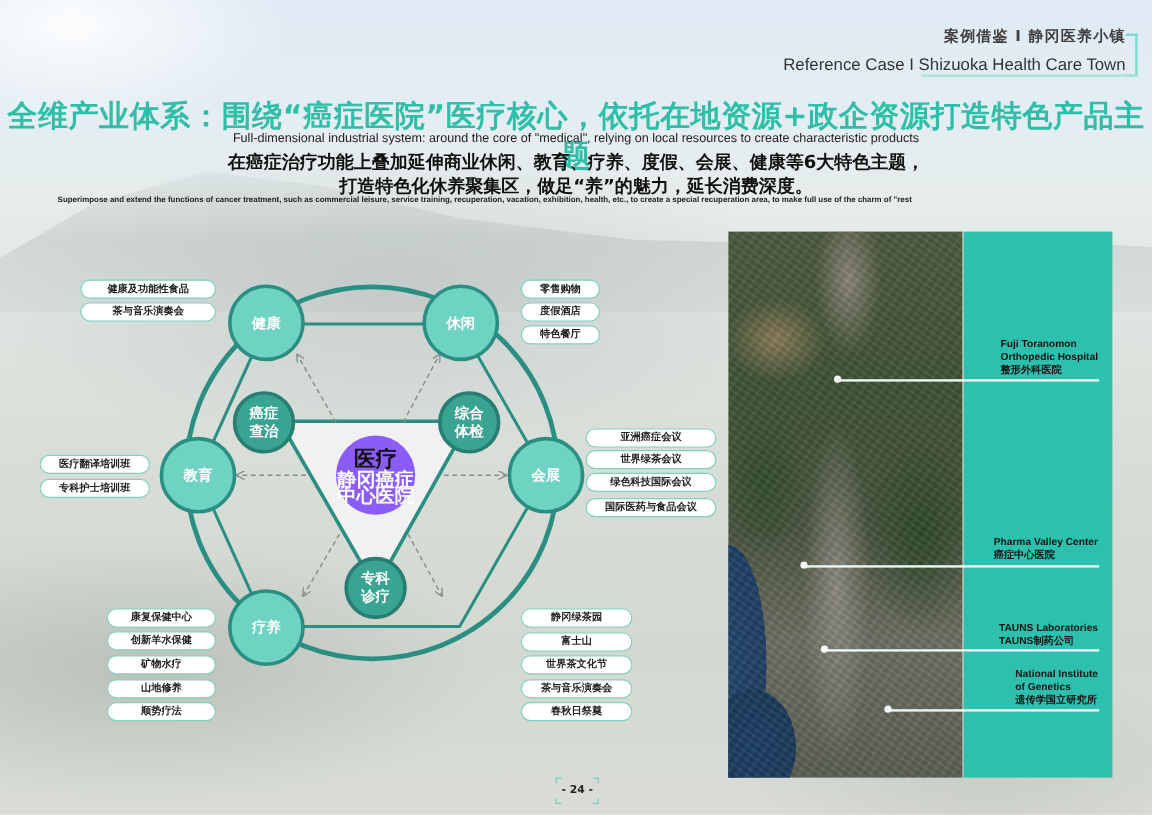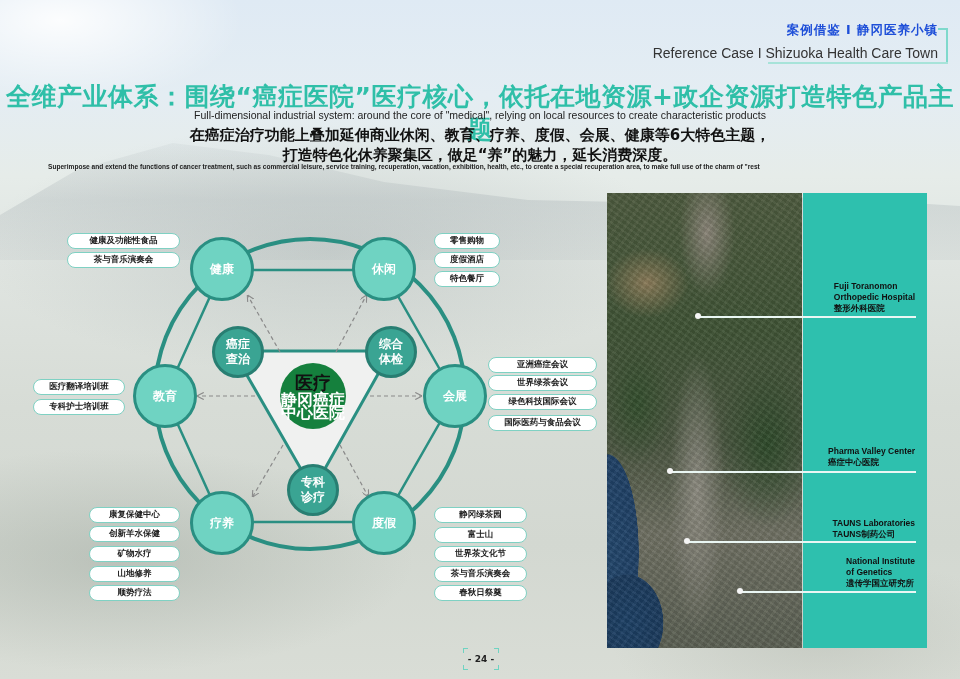--- a/index.html
+++ b/index.html
@@ -15,21 +15,21 @@
       linear-gradient(180deg, #dfeaf4 0%, #e4edf3 14%, #e6ece9 26%, #dfe4e0 40%, #d7dcd6 60%, #d3d8d1 80%, #d9ddd6 100%);
   }
   .mountain {
     position: absolute; left: 0; top: 110px; width: 960px; height: 150px;
     background: linear-gradient(180deg, rgba(150,160,165,0) 0%, rgba(150,160,165,0.25) 60%, rgba(150,160,165,0.1) 100%);
     clip-path: polygon(0 70%, 8% 40%, 18% 22%, 28% 30%, 40% 48%, 55% 60%, 70% 62%, 85% 58%, 100% 64%, 100% 100%, 0 100%);
   }
 
   
   .badge { position: absolute; right: 12px; top: 22px; text-align: right; padding-right: 10px; }
-  .badge .zh { font-size: 12.5px; color: #1d4ed8; font-weight: bold; letter-spacing: 1px; }
+  .badge .zh { font-size: 12.5px; color: #404040; font-weight: bold; letter-spacing: 1px; }
   .badge .en { font-size: 14px; color: #333; margin-top: 6px; font-family: "Liberation Sans", sans-serif; }
   .badge .bracket {
     position: absolute; right: 0; top: 6px; width: 10px; height: 36px;
     border-right: 2px solid #7fd9cc; border-top: 2px solid #7fd9cc; border-bottom: 2px solid #7fd9cc;
   }
   .badge .underline { position: absolute; right: 0; bottom: -3px; width: 180px; height: 2px; background: #a7e3d9; }
 
   
   .title {
     position: absolute; left: 0; right: 0; top: 80px; text-align: center;
@@ -55,21 +55,21 @@
   .node {
     position: absolute; border-radius: 50%;
     background: #6fd3c2; border: 3px solid #2a8f82;
     color: #fff; font-weight: bold; display: flex; align-items: center; justify-content: center;
     text-align: center; pointer-events: auto;
   }
   .node.outer { width: 64px; height: 64px; font-size: 12px; }
   .node.inner { width: 52px; height: 52px; font-size: 12px; line-height: 15px; background: #3aa493; border: 3px solid #287e72; }
   .center-node {
     position: absolute; left: 280px; top: 363px; width: 66px; height: 66px; border-radius: 50%;
-    background: #15803d; color: #fff; display: flex; flex-direction: column; align-items: center; justify-content: center;
+    background: #8b5cf6; color: #fff; display: flex; flex-direction: column; align-items: center; justify-content: center;
     pointer-events: auto;
   }
   .center-node .big { font-size: 18px; font-weight: bold; color: #111; line-height: 20px; }
   .center-node .small { font-size: 16px; font-weight: bold; color: #fff; line-height: 13px; }
 
   
   .pill {
     position: absolute; height: 16px; border-radius: 9px;
     background: #fff; border: 1.5px solid #7fd1c3;
     font-size: 8.5px; font-weight: bold; color: #222;
@@ -161,31 +161,28 @@
 
   <div class="node outer" style="left:190px;top:237px;">
       <span>健康</span>
     </div>
   <div class="node outer" style="left:352px;top:237px;">
       <span>休闲</span>
     </div>
   <div class="node outer" style="left:423px;top:364px;">
       <span>会展</span>
     </div>
-  <div class="node outer" style="left:352px;top:491px;">
-      <span>度假</span>
-    </div>
   <div class="node outer" style="left:190px;top:491px;">
       <span>疗养</span>
     </div>
   <div class="node outer" style="left:133px;top:364px;">
       <span>教育</span>
     </div>
 
-  <div class="node inner" style="left:212px;top:326px;">
+  <div class="node inner" style="left:194px;top:326px;">
     <div>
         <div>癌症</div>
         <div>查治</div>
       </div>
   </div>
   <div class="node inner" style="left:365px;top:326px;">
     <div>
         <div>综合</div>
         <div>体检</div>
       </div>

